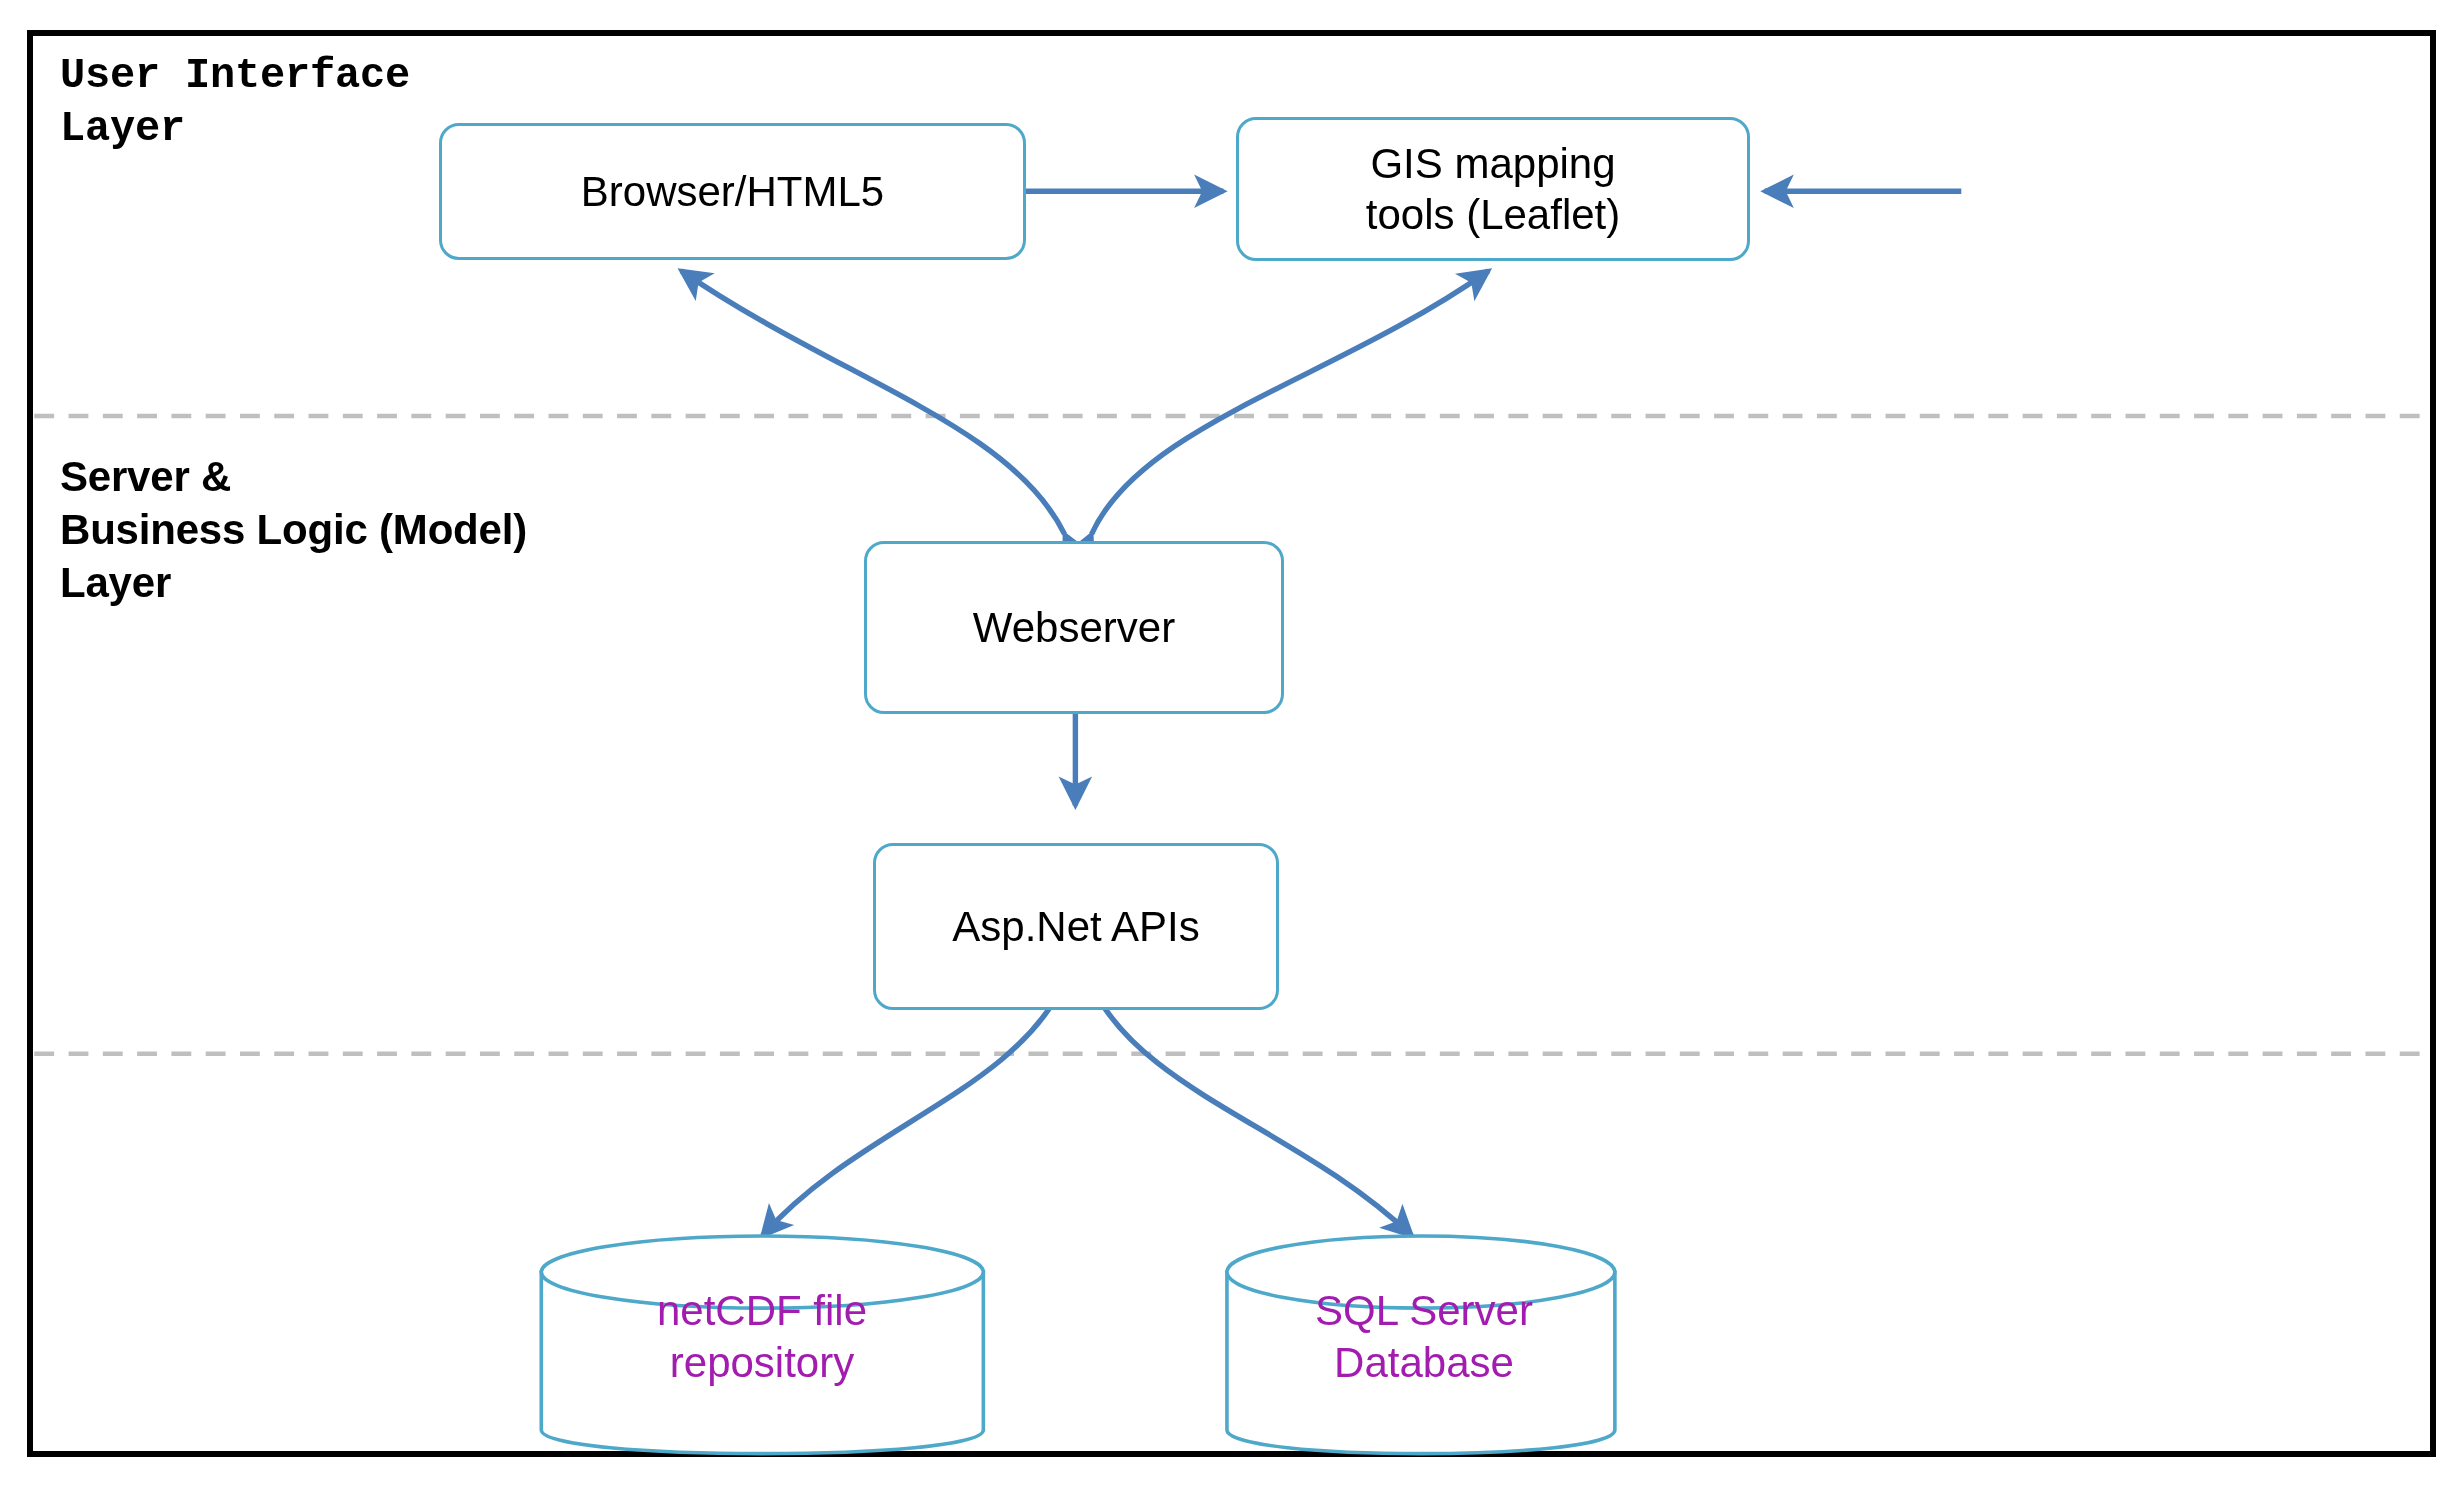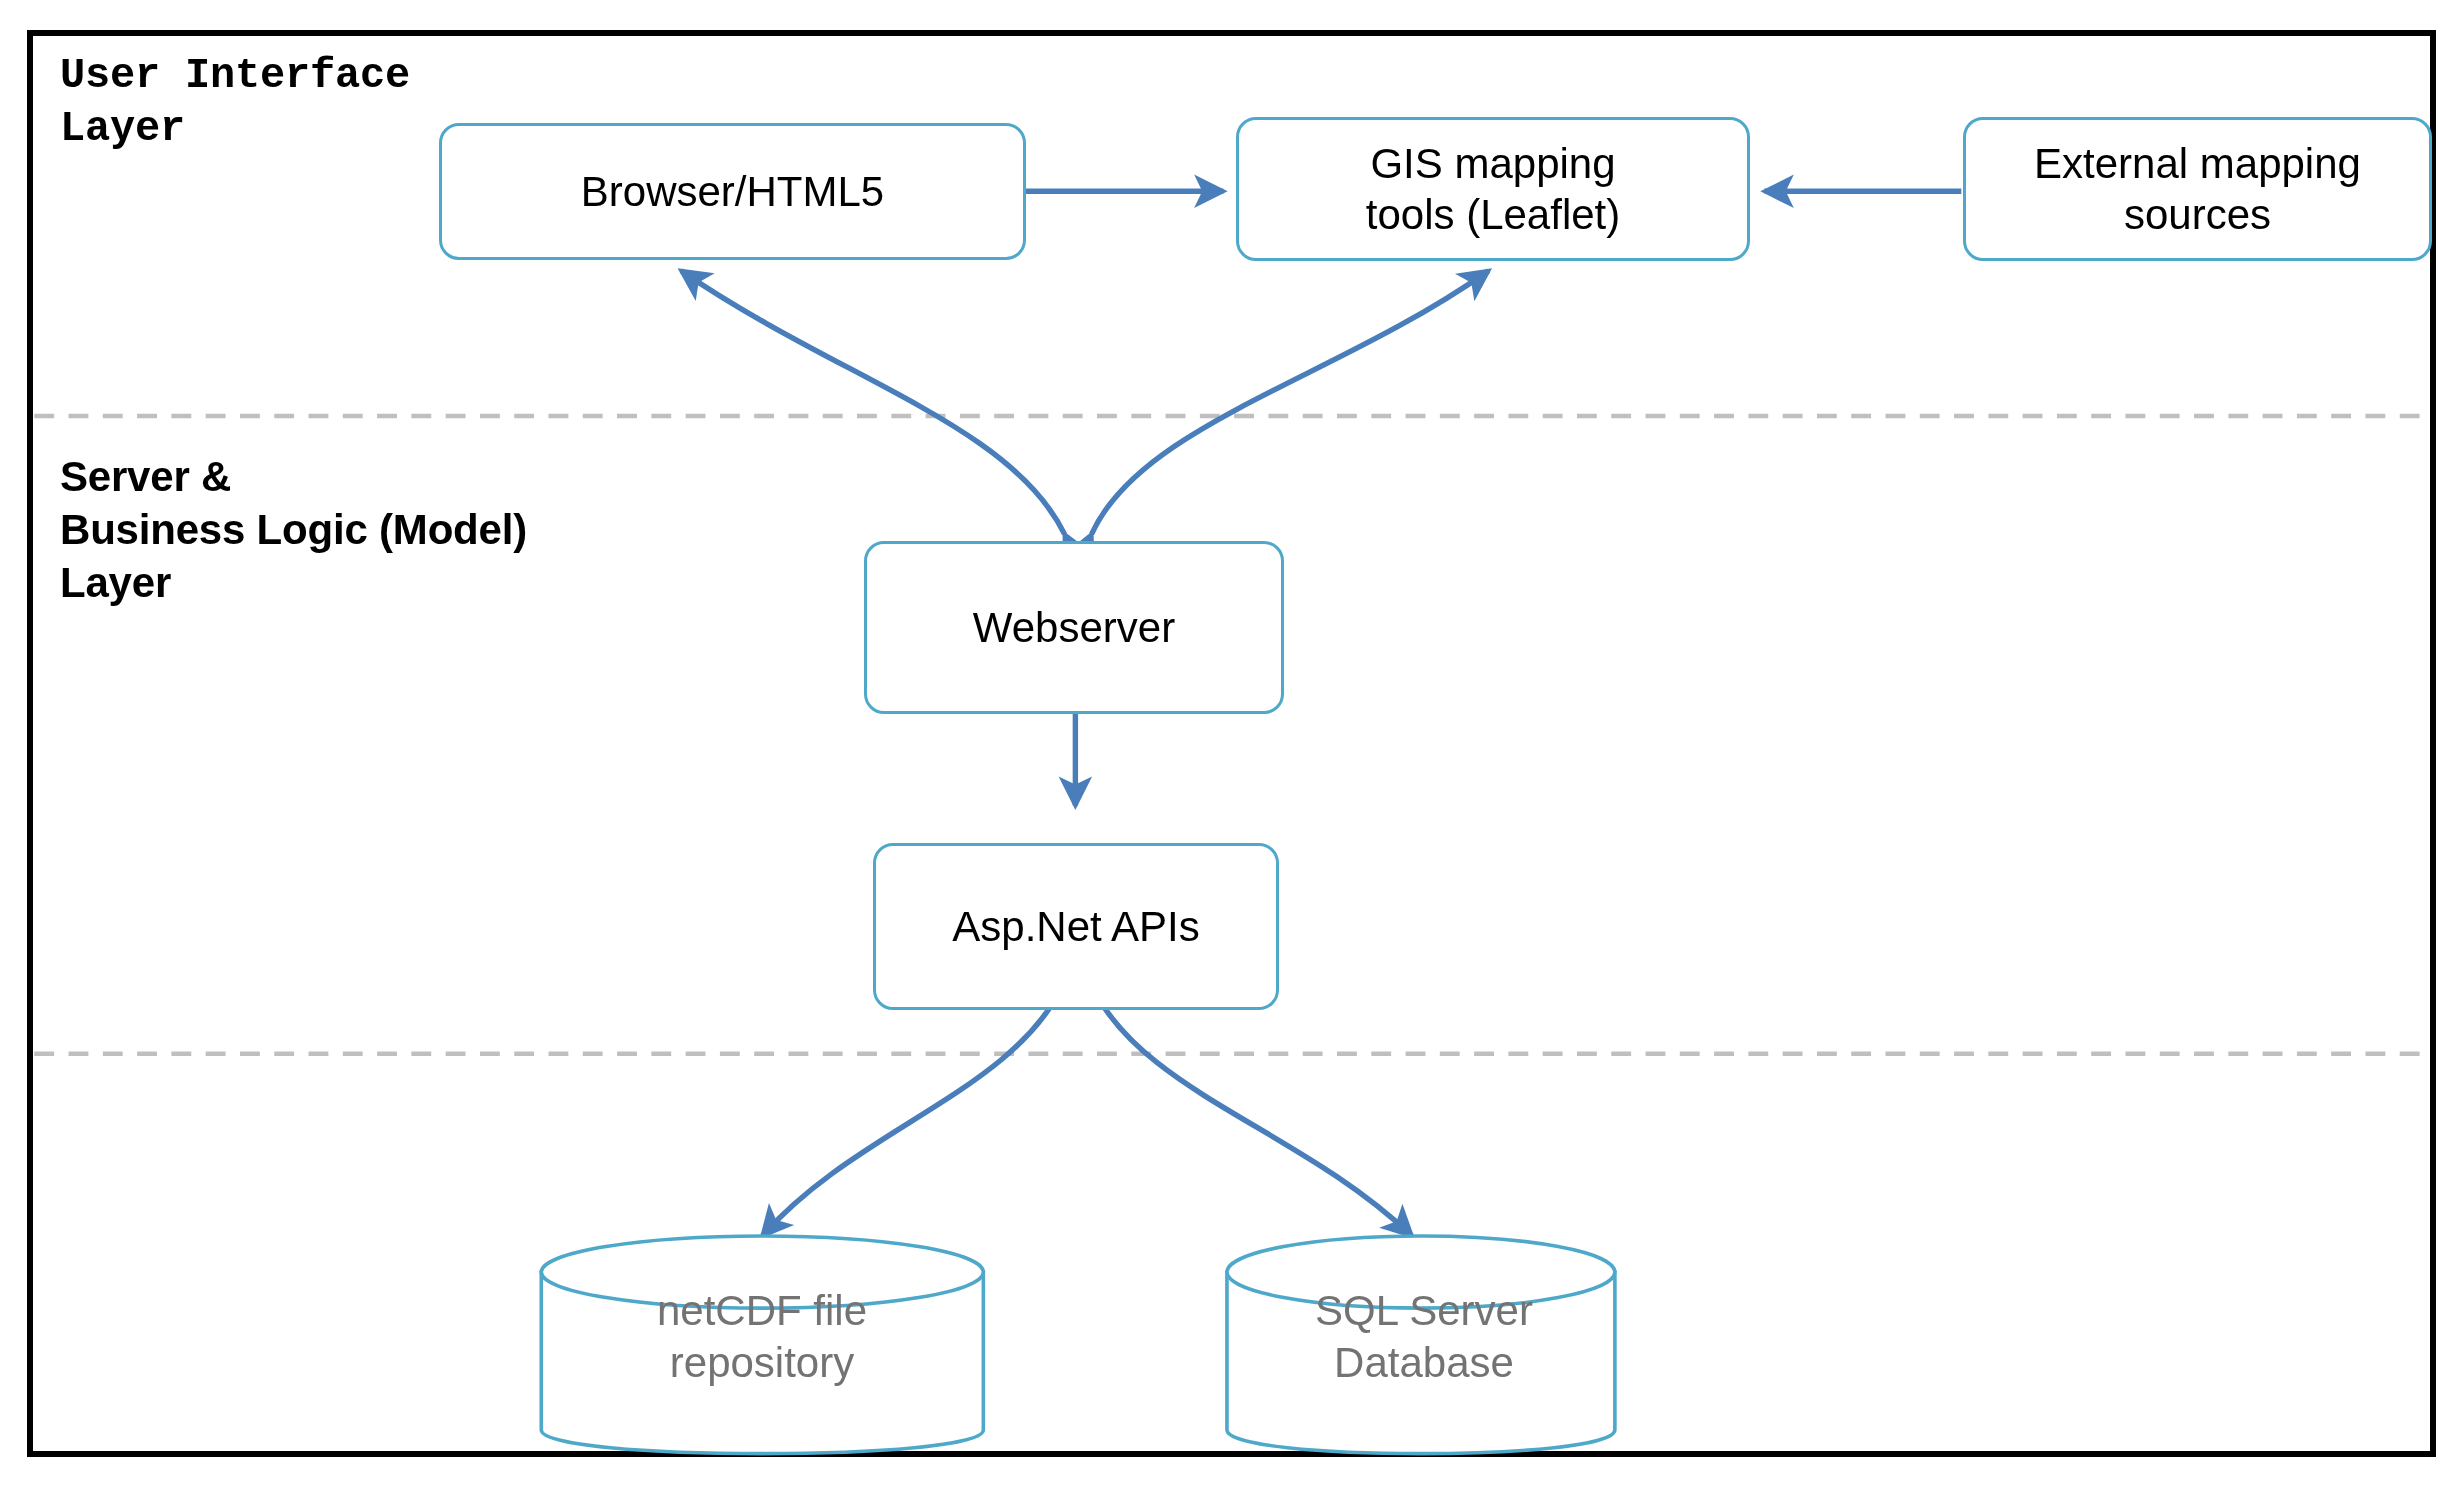--- a/index.html
+++ b/index.html
@@ -70,21 +70,21 @@
   #node-browser   { left: 439px;  top: 123px; width: 587px;  height: 137px; }
   #node-gis       { left: 1236px; top: 117px; width: 514px;  height: 144px; }
   #node-external  { left: 1963px; top: 117px; width: 469px;  height: 144px; }
   #node-webserver { left: 864px;  top: 541px; width: 420px;  height: 173px; }
   #node-aspnet    { left: 873px;  top: 843px; width: 406px;  height: 167px; }
 
   
   .cyl-label {
     position: absolute;
     text-align: center;
-    color: #737373;
+    color: #a21caf;
     font-size: 42px;
     line-height: 1.24;
     white-space: pre-line;
   }
   #cyl-label-netcdf { left: 541px;  top: 1285px; width: 442px; }
   #cyl-label-sql    { left: 1230px; top: 1285px; width: 388px; }
 </style>
 </head>
 <body>
 
@@ -133,22 +133,20 @@
       <path d="M 1360 1410 L 1360 1585 C 1360 1620 1790 1620 1790 1585 L 1790 1410 Z" fill="#ffffff" stroke="#4EA8CA" stroke-width="4"></path>
       <ellipse cx="1575" cy="1410" rx="215" ry="40" fill="#ffffff" stroke="#4EA8CA" stroke-width="4"></ellipse>
     </g>
   </svg>
 
   <div class="node-box" id="node-browser">Browser/HTML5</div>
 
   <div class="node-box" id="node-gis">GIS mapping
 tools (Leaflet)</div>
 
-  <div class="node-box" id="node-external">External mapping
-sources</div>
 
   <div class="node-box" id="node-webserver">Webserver</div>
 
   <div class="node-box" id="node-aspnet">Asp.Net APIs</div>
 
   <div class="cyl-label" id="cyl-label-netcdf">netCDF file
 repository</div>
 
   <div class="cyl-label" id="cyl-label-sql">SQL Server
 Database</div>

